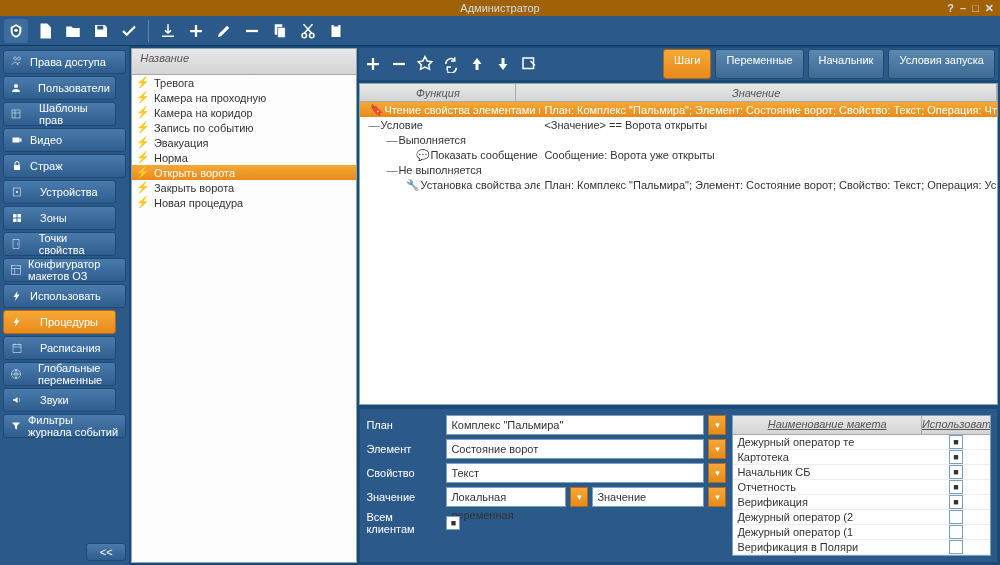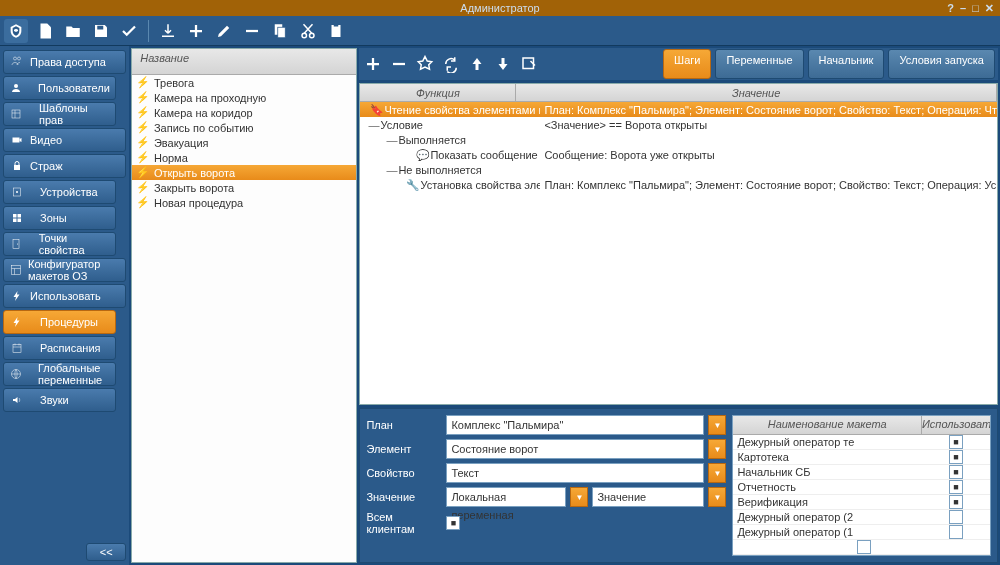--- a/index.html
+++ b/index.html
@@ -48,21 +48,21 @@
 .step-row.sel .tree-toggle{color:#fff;}
 .sicon2{width:12px;height:12px;display:inline-block;}
 .props-panel{height:155px;background:#2b5a8a;border:1px solid #1e4a72;padding:6px;display:flex;gap:6px;}
 .props-left{width:360px;display:flex;flex-direction:column;gap:4px;}
 .prop-row{display:flex;align-items:center;gap:4px;}
 .prop-label{width:76px;color:#fff;}
 .prop-input{flex:1;height:20px;background:#fff;border:1px solid #7aa0c0;padding:0 4px;line-height:18px;}
 .prop-dd{width:18px;height:20px;background:linear-gradient(#f6a836,#e88b1a);border:1px solid #b86810;display:flex;align-items:center;justify-content:center;cursor:pointer;color:#fff;font-size:8px;}
 .chk{width:14px;height:14px;background:#fff;border:1px solid #7aa0c0;display:inline-flex;align-items:center;justify-content:center;font-size:9px;}
 .layouts{flex:1;background:#fff;border:1px solid #7aa0c0;display:flex;flex-direction:column;overflow:hidden;}
-.layouts-head{display:flex;background:linear-gradient(#e8e8e8,#d4d4d4);height:29px;border-bottom:1px solid #aaa;font-style:italic;color:#555;}
+.layouts-head{display:flex;background:linear-gradient(#e8e8e8,#d4d4d4);height:29px;border-bottom:1px solid #aaa;font-style:italic;color:#555;text-decoration:underline;}
 .layouts-head div:first-child{flex:1;text-align:center;border-right:1px solid #aaa;line-height:16px;}
 .layouts-head div:last-child{width:68px;text-align:center;line-height:16px;}
 .layout-row{display:flex;height:15px;align-items:center;border-bottom:1px solid #eee;}
 .layout-row div:first-child{flex:1;padding-left:4px;white-space:nowrap;overflow:hidden;}
 .layout-row div:last-child{width:68px;display:flex;justify-content:center;}
 .tb2-spacer{flex:1;}
 </style>
 </head>
 <body>
 
@@ -267,20 +267,28 @@
       </div>
       <div class="side-item sub">
         <span class="sicon">
           <svg viewBox="0 0 24 24">
             <path d="M4 10v4h4l5 4V6l-5 4z"></path>
             <path d="M16 8c2 2 2 6 0 8" fill="none" stroke="#fff"></path>
           </svg>
         </span>
         <span>Звуки</span>
       </div>
+      <div class="side-item">
+        <span class="sicon">
+          <svg viewBox="0 0 24 24">
+            <path d="M4 5h16l-6 7v7l-4-2v-5z"></path>
+          </svg>
+        </span>
+        <span>Фильтры журнала событий</span>
+      </div>
       <div class="collapse-btn">&lt;&lt;</div>
     </div>
 
   <div class="center">
     <div class="center-head">Название</div>
     <div class="proc-list" id="proclist">
         <div class="proc-item">
           <span class="bolt">⚡</span>
           <span>Тревога</span>
         </div>
@@ -494,20 +502,21 @@
                 <span class="chk"></span>
               </div>
             </div>
             <div class="layout-row">
               <div>Дежурный оператор (1</div>
               <div>
                 <span class="chk"></span>
               </div>
             </div>
             <div class="layout-row">
+              <div>Верификация в Поляри</div>
               <div>
                 <span class="chk"></span>
               </div>
             </div>
           </div>
       </div>
     </div>
   </div>
 </div>
 

